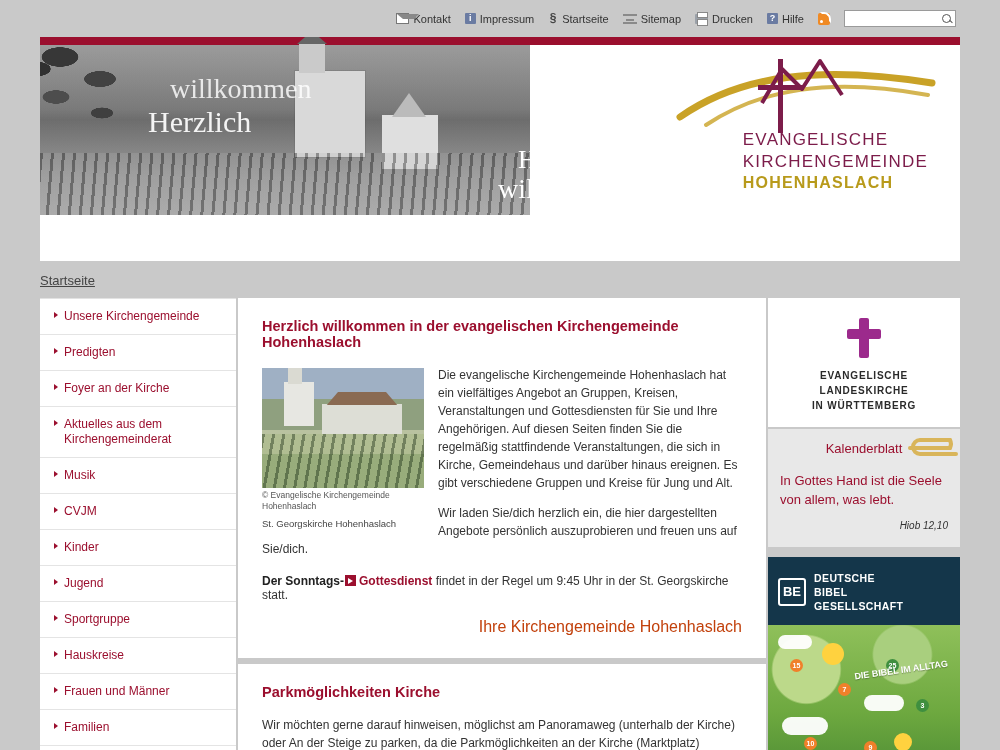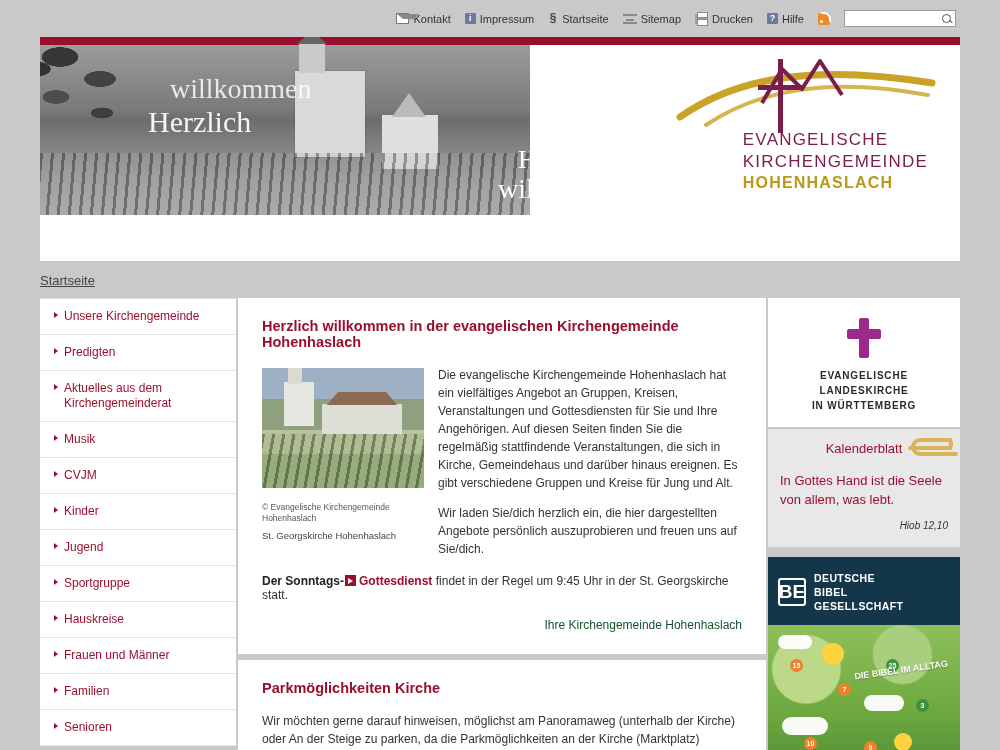--- a/index.html
+++ b/index.html
@@ -438,21 +438,21 @@
   }
   .teaser-photo .tvine {
     position: absolute;
     left: 0; bottom: 0;
     width: 162px; height: 54px;
     background: repeating-linear-gradient(100deg, rgba(55,75,40,0.55) 0 3px, rgba(160,180,120,0.35) 3px 10px);
   }
   .copyright {
     font-size: 8.5px;
     color: #555;
-    padding-top: 14px;
+    padding-top: 2px;
     line-height: 1.3;
   }
   .caption {
     font-size: 9.5px;
     color: #444;
     padding-top: 6px;
     font-style: normal;
   }
   .sonntag {
     clear: none;
@@ -472,22 +472,22 @@
   .playicon::after {
     content: "";
     position: absolute;
     left: 3px; top: 2.5px;
     border-left: 5px solid #fff;
     border-top: 3px solid transparent;
     border-bottom: 3px solid transparent;
   }
   .signoff {
     text-align: right;
-    font-size: 12px;
-    color: #14532d;
+    font-size: 16px;
+    color: #c2410c;
     margin-top: 16px;
   }
 
   
   .rbox {
     background: #fff;
     padding: 14px 10px 14px 10px;
     text-align: center;
   }
   .elk-cross {
@@ -560,21 +560,21 @@
     padding: 14px 10px 12px 10px;
     display: flex;
     align-items: center;
     gap: 8px;
   }
   .ad-logo {
     width: 28px; height: 28px;
     border: 2px solid #fff;
     border-radius: 3px;
     color: #fff;
-    font-size: 19px;
+    font-size: 13px;
     font-weight: bold;
     display: flex;
     align-items: center;
     justify-content: center;
     flex: 0 0 auto;
   }
   .ad-head-text {
     color: #fff;
     font-size: 10.5px;
     font-weight: bold;
@@ -719,20 +719,24 @@
           <div class="nav-item">
             <span class="arrow"></span>
             <span>Unsere Kirchengemeinde</span>
           </div>
           <div class="nav-item">
             <span class="arrow"></span>
             <span>Predigten</span>
           </div>
           <div class="nav-item">
             <span class="arrow"></span>
+            <span>Foyer an der Kirche</span>
+          </div>
+          <div class="nav-item">
+            <span class="arrow"></span>
             <span>Aktuelles aus dem Kirchengemeinderat</span>
           </div>
           <div class="nav-item">
             <span class="arrow"></span>
             <span>Musik</span>
           </div>
           <div class="nav-item">
             <span class="arrow"></span>
             <span>CVJM</span>
           </div>

